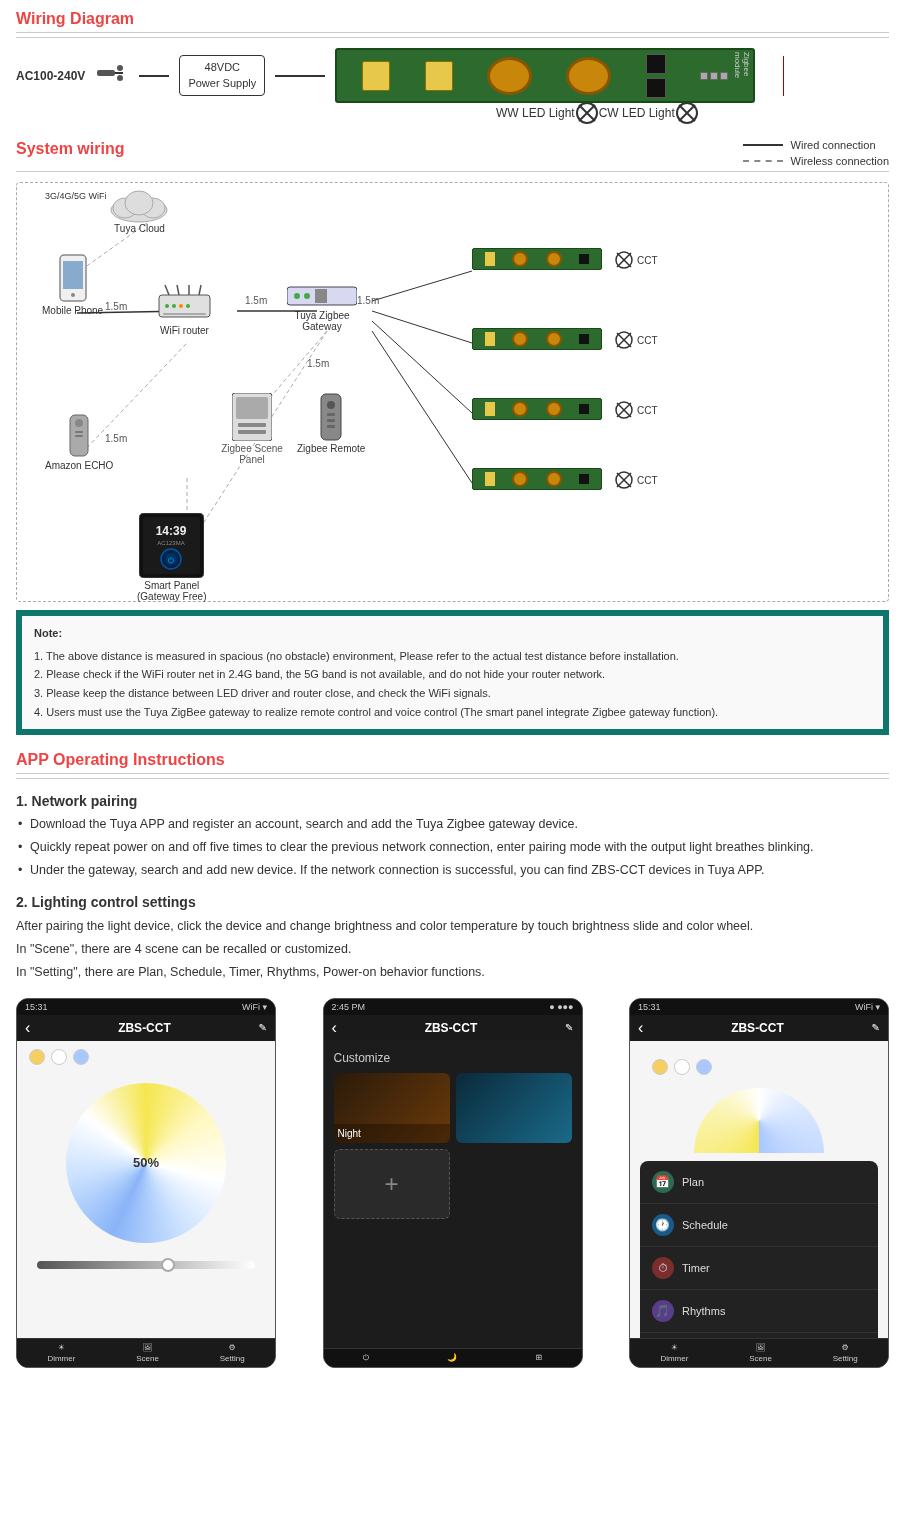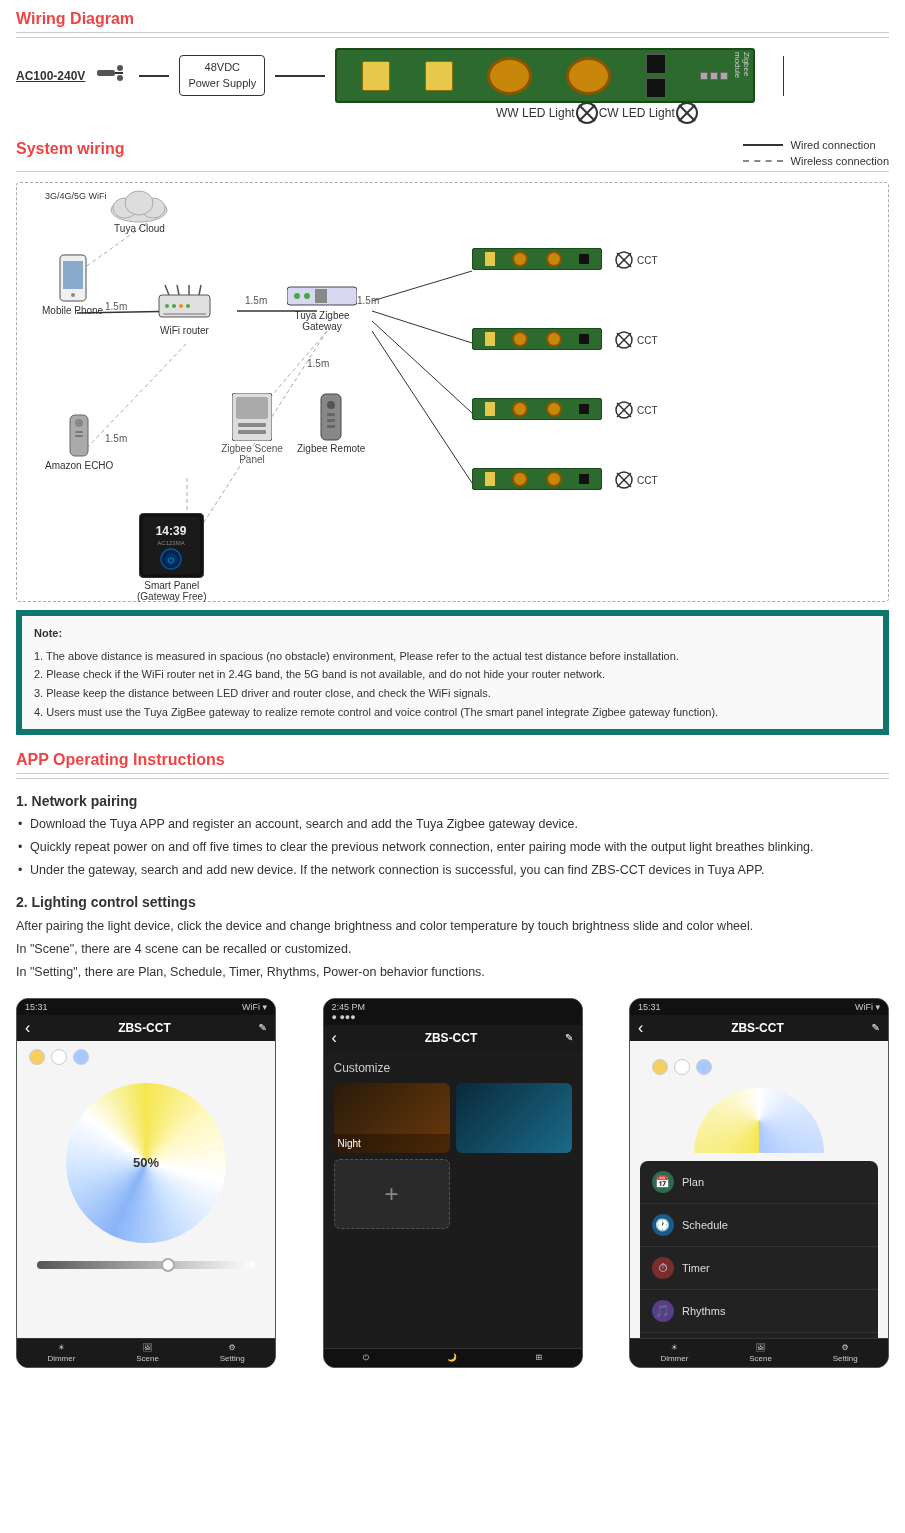--- a/index.html
+++ b/index.html
@@ -32,21 +32,20 @@
     .wiring-content {
       display: flex;
       align-items: center;
       gap: 10px;
       margin-bottom: 8px;
     }
     .ac-label {
       font-size: 12px;
       font-weight: bold;
       white-space: nowrap;
-      text-decoration: underline;
     }
     .power-supply-box {
       border: 1px solid #333;
       border-radius: 4px;
       padding: 4px 8px;
       text-align: center;
       font-size: 11px;
       line-height: 1.4;
       white-space: nowrap;
     }
@@ -731,21 +730,21 @@
             <span>Scene</span>
           </div>
           <div class="bottom-tab">
             <span>⚙</span>
             <span>Setting</span>
           </div>
         </div>
       </div>
 
       <div class="phone-screenshot" style="background:#111;">
-        <div class="phone-status-bar" style="background:#111;flex-direction:column;">
+        <div class="phone-status-bar" style="background:#111;">
           <span>2:45 PM</span>
           <span>● ●●●</span>
         </div>
         <div class="phone-nav-bar" style="background:#1a1a1a;">
           <span style="cursor:pointer;font-size:16px;">‹</span>
           <span style="font-weight:bold;font-size:12px;">ZBS-CCT</span>
           <span style="cursor:pointer;">✎</span>
         </div>
         <div class="phone-content" style="background:#1c1c1c;padding:10px;">
           <div style="color:#ccc;font-size:12px;margin-bottom:8px;">Customize</div>

